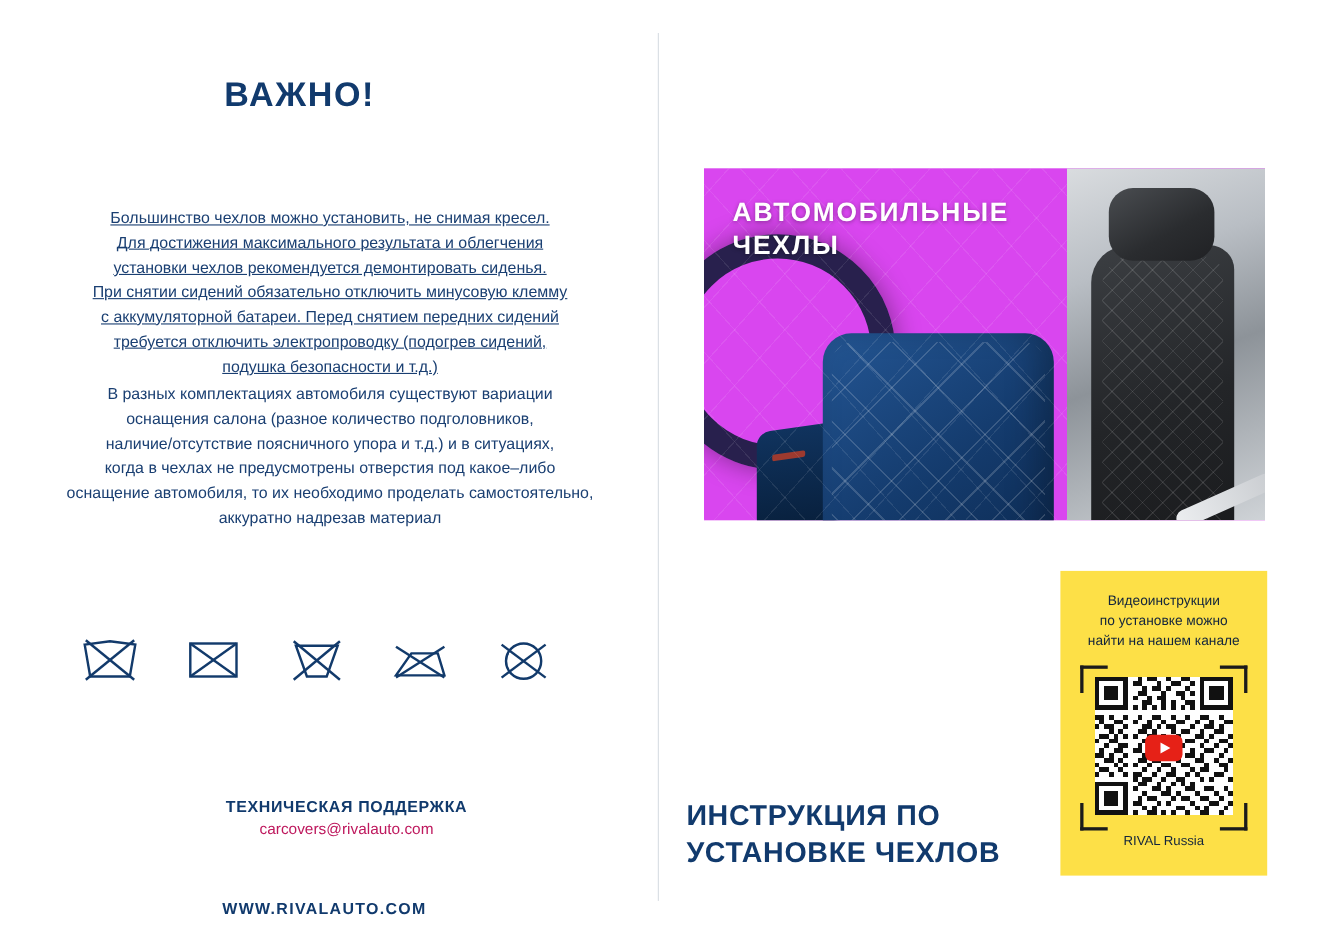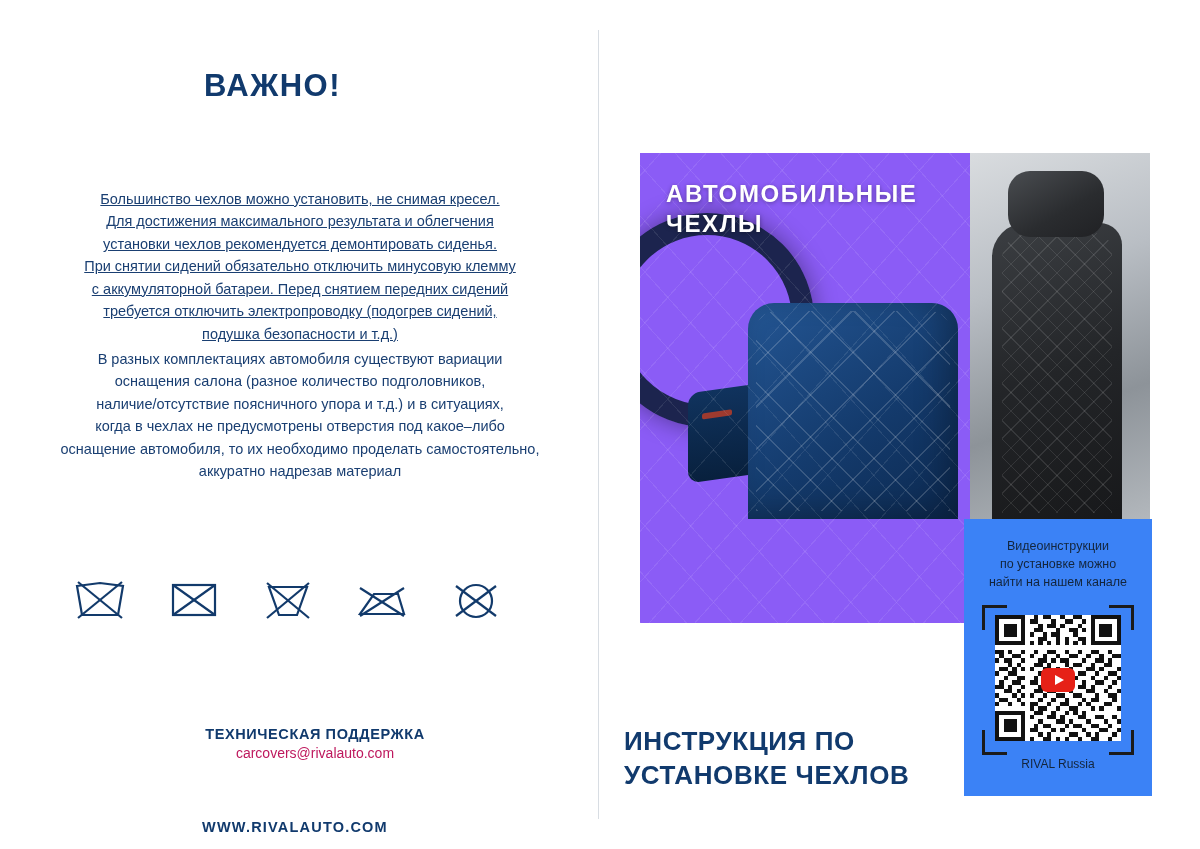--- a/index.html
+++ b/index.html
@@ -111,23 +111,23 @@
     position: relative;
     width: 602px;
     height: 849px;
   }
 
   .hero {
     position: absolute;
     left: 42px;
     top: 153px;
     width: 510px;
-    height: 470px;
+    height: 320px;
     overflow: hidden;
-    background: #8b5cf6;
+    background: #d946ef;
   }
   .hero-left {
     position: absolute;
     left: 0; top: 0;
     width: 330px; height: 100%;
     background:
       radial-gradient(circle at 22% 30%, #1e4f8a 0%, #12396a 38%, #0b2murky 100%),
       linear-gradient(160deg, #1a4a84 0%, #0c2e57 60%, #071d39 100%);
     background-blend-mode: normal;
   }
@@ -245,21 +245,21 @@
     text-shadow: 0 1px 4px rgba(0,0,0,0.35);
   }
 
   
   .video-panel {
     position: absolute;
     left: 964px;
     top: 519px;
     width: 188px;
     height: 277px;
-    background: #3b82f6;
+    background: #fde047;
   }
   .video-text {
     position: absolute;
     top: 19px;
     left: 0;
     width: 100%;
     text-align: center;
     font-size: 12.5px;
     line-height: 1.42;
     color: #13253c;

